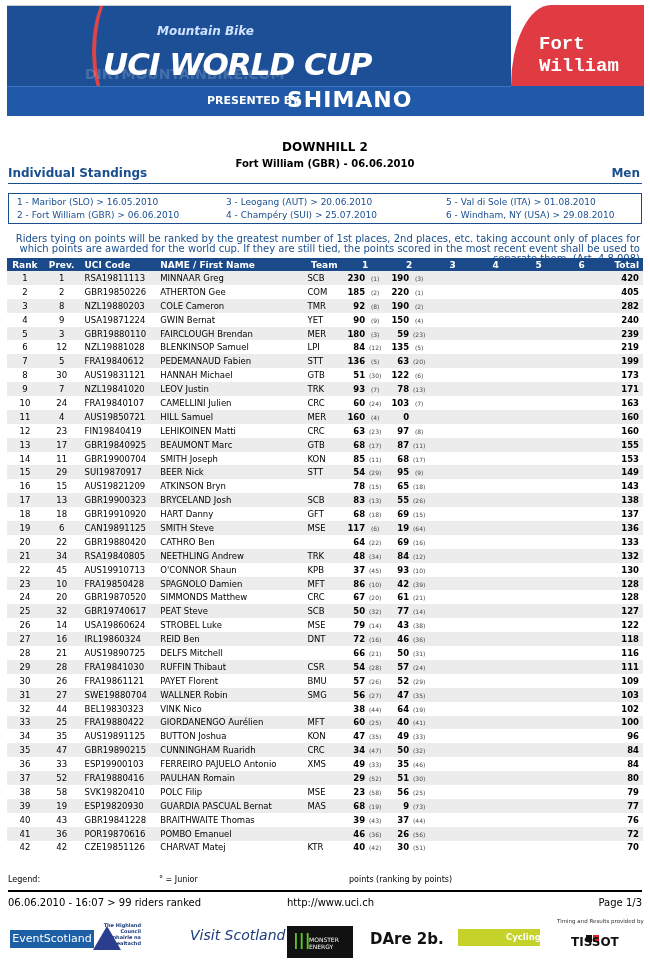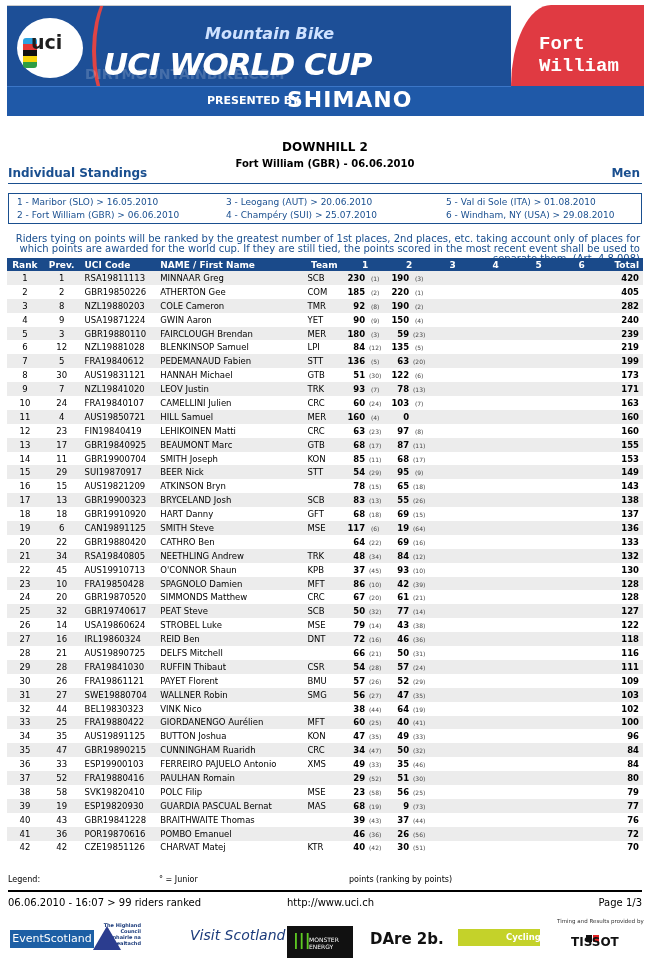--- a/index.html
+++ b/index.html
@@ -3,21 +3,21 @@
 <meta charset="utf-8">
 <style>
   * { box-sizing: border-box; margin: 0; padding: 0; }
   body { width: 650px; height: 965px; background: #fff; font-family: "DejaVu Sans", sans-serif; color: #000; position: relative; overflow: hidden; }
   .banner { position: absolute; left: 7px; top: 5px; width: 504px; height: 111px; background: #1d4f97; overflow: hidden; border-top: 1px solid #ccc; }
   .banner .bottom { position: absolute; left: 0; right: 0; bottom: 0; height: 30px; background: #1f59a8; border-top: 1px solid #3b76c7; }
   .banner .logo { position: absolute; left: 10px; top: 12px; width: 66px; height: 60px; background: #fff; border-radius: 50%; }
   .banner .logo .uci { position: absolute; left: 14px; top: 13px; font-weight: bold; font-size: 19px; color: #1f1f1f; }
   .banner .logo .stripes { position: absolute; left: 6px; top: 20px; width: 14px; height: 30px; background: linear-gradient(#2aa3e0 0 20%, #e53935 20% 40%, #111 40% 60%, #f6d40a 60% 80%, #2e9d43 80% 100%); border-radius: 3px; }
   .banner .arc { position: absolute; left: 85px; top: -30px; width: 80px; height: 150px; border-left: 4px solid #e04444; border-radius: 50%; }
-  .banner .t1 { position: absolute; left: 150px; top: 18px; font-style: italic; font-weight: bold; font-size: 16px; color: #cfe2ff; margin-left: 48px; }
+  .banner .t1 { position: absolute; left: 150px; top: 18px; font-style: italic; font-weight: bold; font-size: 12px; color: #cfe2ff; }
   .banner .t2 { position: absolute; left: 96px; top: 40px; font-style: italic; font-weight: bold; font-size: 31px; color: #fff; letter-spacing: -1px; }
   .banner .wm { position: absolute; left: 78px; top: 60px; font-size: 14px; color: rgba(255,255,255,0.18); font-weight: bold; }
   .banner .pres { position: absolute; left: 200px; top: 88px; font-size: 11px; font-weight: bold; color: #fff; }
   .banner .shim { position: absolute; left: 280px; top: 81px; font-size: 22px; font-weight: bold; color: #fff; letter-spacing: 1px; }
   .redbox { position: absolute; left: 511px; top: 5px; width: 133px; height: 81px; background: #e03a42; border-top-left-radius: 40px 81px; }
   .redbox span { position: absolute; left: 28px; top: 28px; font-weight: bold; font-size: 19px; color: #fff; font-family: Liberation Mono, monospace; }
   .redbottom { position: absolute; left: 511px; top: 86px; width: 133px; height: 30px; background: #1f59a8; }
 
   .title { position: absolute; left: 0; width: 650px; text-align: center; font-weight: bold; }
   .t-dh { top: 140px; font-size: 12px; }
@@ -61,24 +61,20 @@
   .tis-cap { left: 557px; top: 918px; font-size: 5.5px; color: #333; }
   .tis { left: 571px; top: 935px; font-size: 12px; font-weight: bold; color: #111; }
   .tis-mark { left: 586px; top: 927px; width: 14px; height: 8px; }
   .tis-mark i { display: inline-block; width: 6px; height: 7px; margin-right: 1px; background: #111; }
   .tis-mark i.r { background: #e02020; }
 </style>
 </head>
 <body>
 
 <div class="banner">
-  <div class="logo">
-    <div class="stripes"></div>
-    <span class="uci">uci</span>
-  </div>
   <div class="arc"></div>
   <div class="t1">Mountain Bike</div>
   <div class="t2">UCI WORLD CUP</div>
   <div class="wm">DIRTMOUNTAINBIKE.COM</div>
   <div class="bottom"></div>
   <div class="pres">PRESENTED BY</div>
   <div class="shim">SHIMANO</div>
 </div>
 <div class="redbox">
   <span>Fort William</span>
@@ -159,21 +155,21 @@
         <td class="c-r"></td>
         <td class="c-r"></td>
         <td class="c-r"></td>
         <td class="c-r"></td>
         <td class="c-total">282</td>
       </tr>
       <tr>
         <td class="c-rank">4</td>
         <td class="c-prev">9</td>
         <td class="c-code">USA19871224</td>
-        <td class="c-name">GWIN Aaron</td>
+        <td class="c-name">GWIN Bernat</td>
         <td class="c-team">YET</td>
         <td class="c-r"><span class="pts">90</span><span class="pos">(9)</span></td>
         <td class="c-r"><span class="pts">150</span><span class="pos">(4)</span></td>
         <td class="c-r"></td>
         <td class="c-r"></td>
         <td class="c-r"></td>
         <td class="c-r"></td>
         <td class="c-total">240</td>
       </tr>
       <tr>

